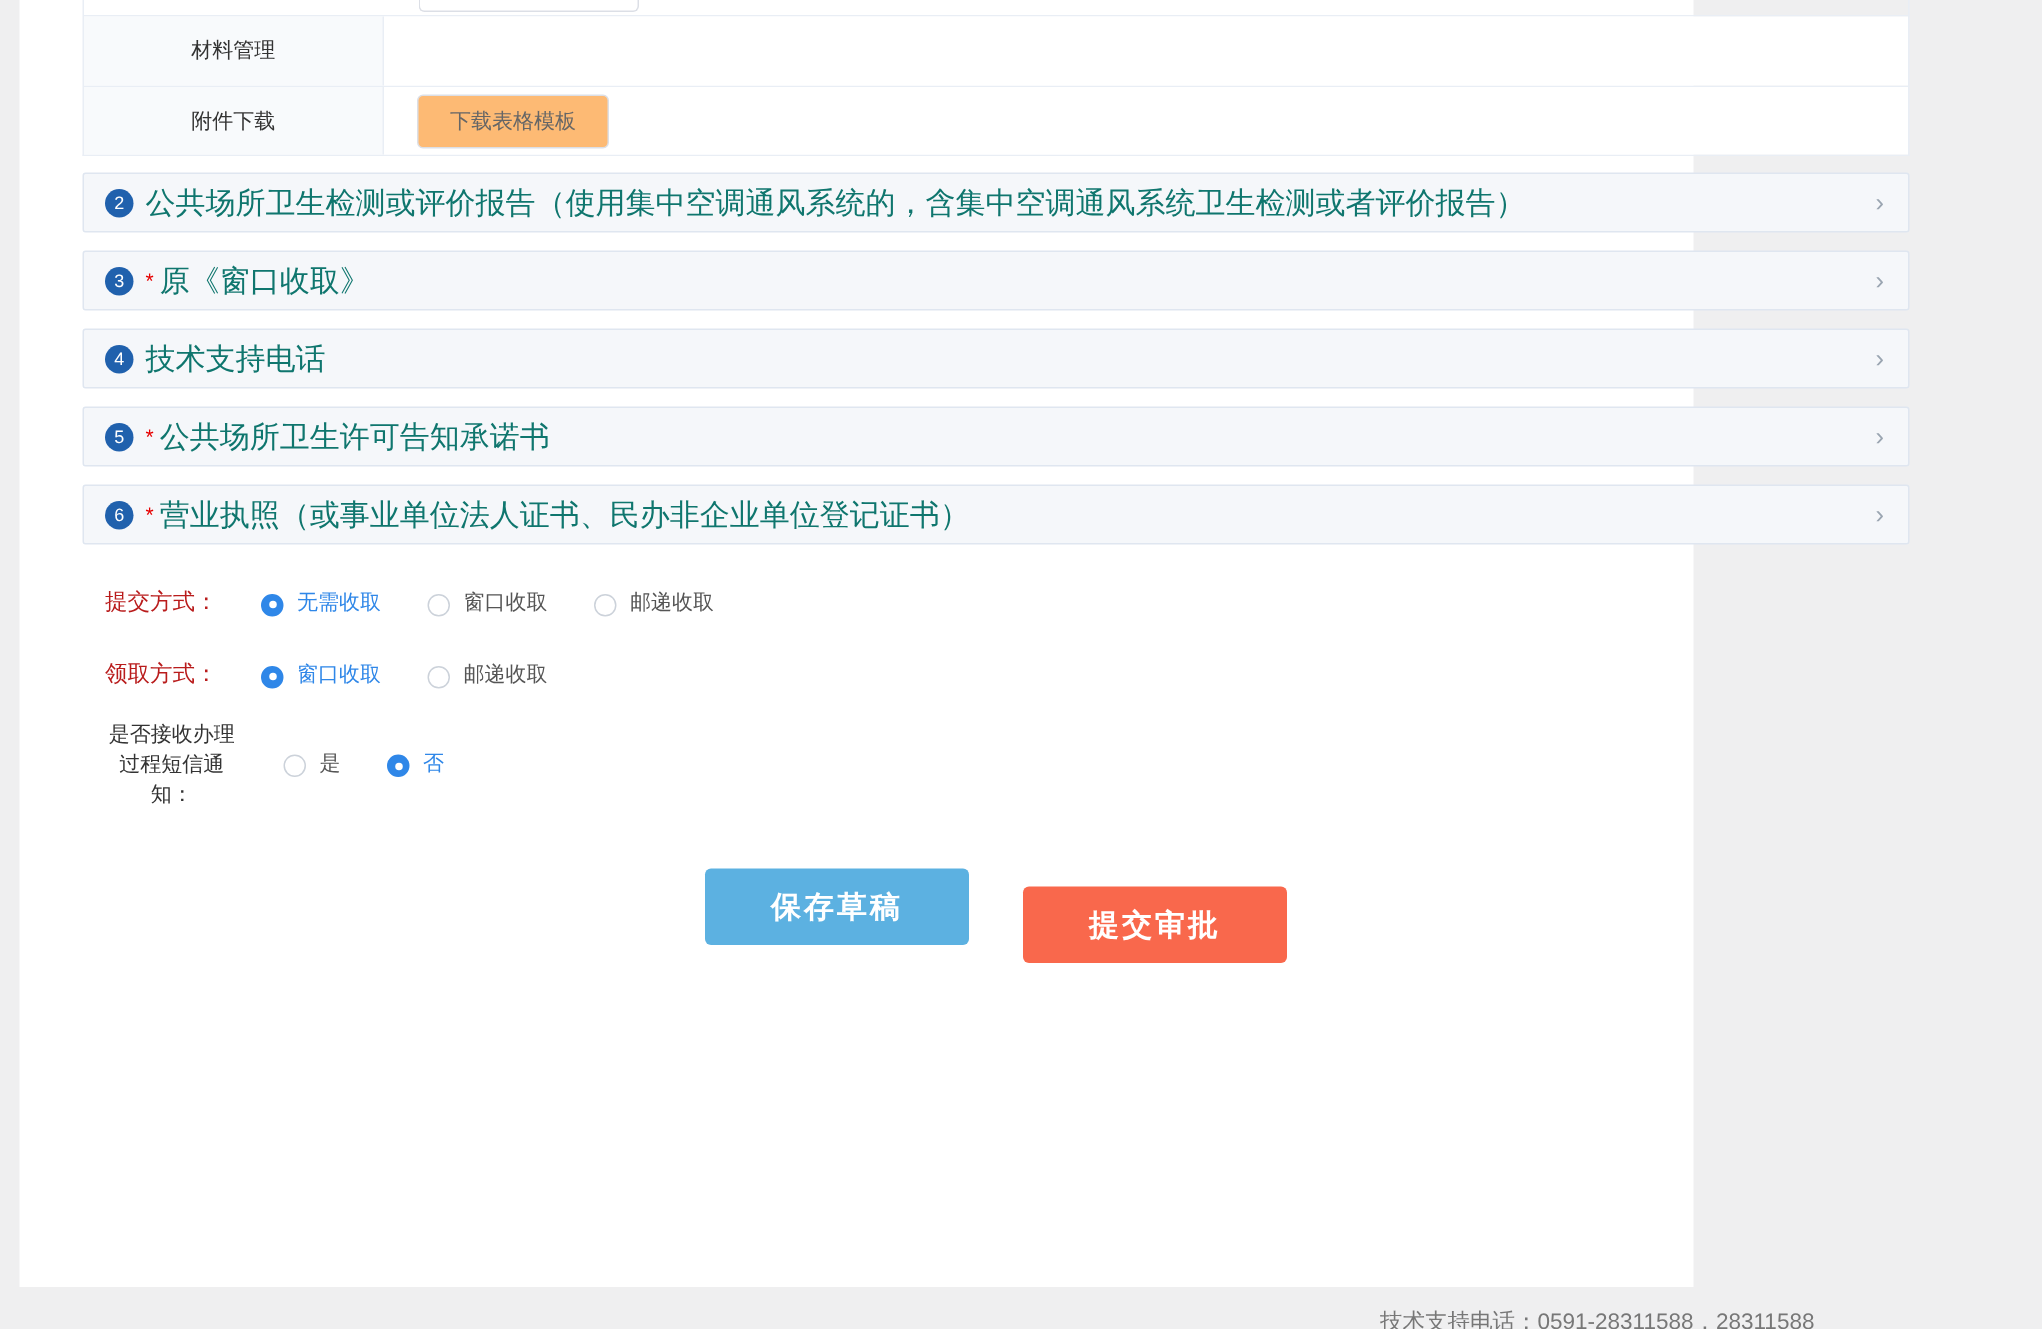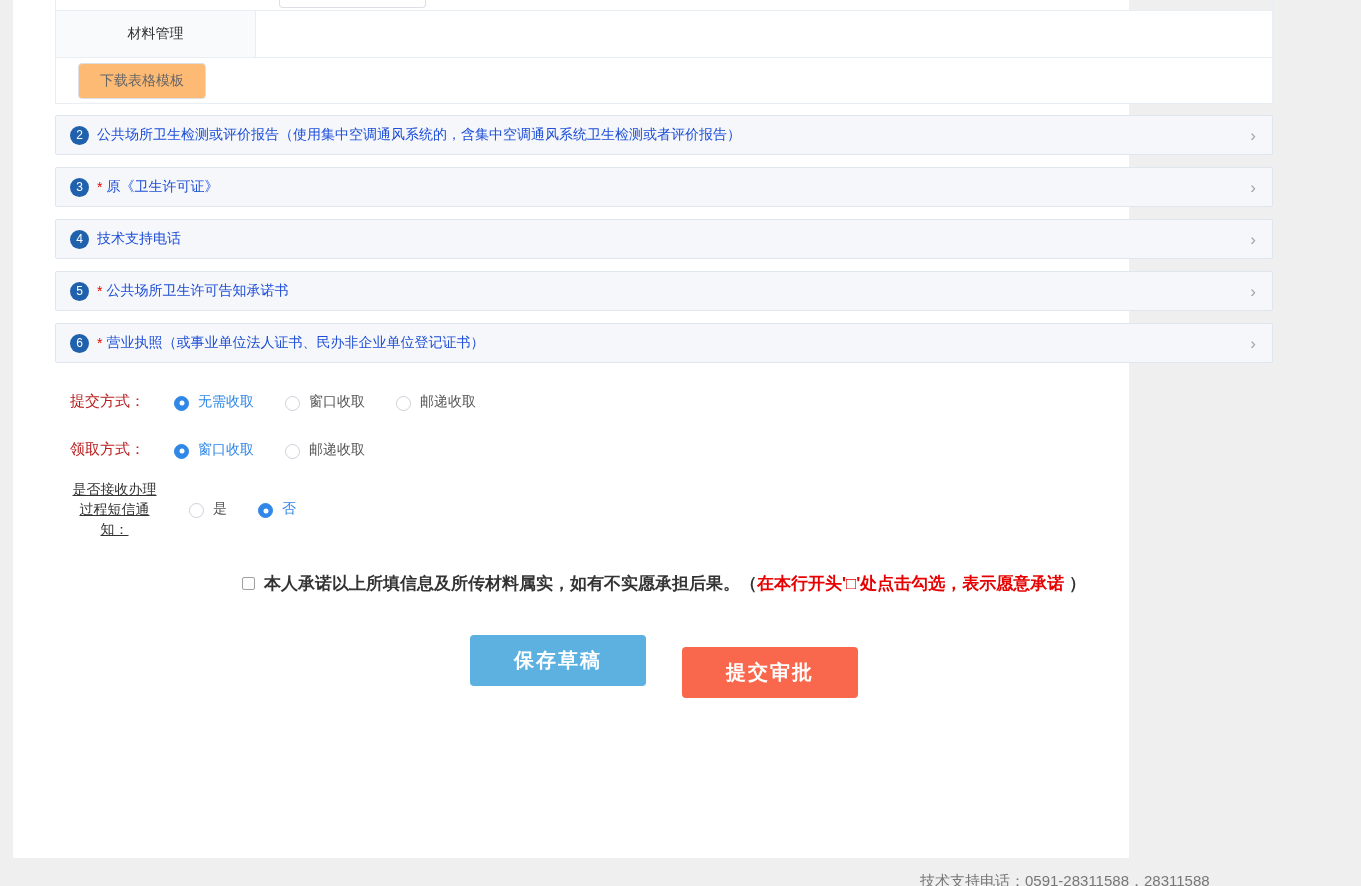--- a/index.html
+++ b/index.html
@@ -56,21 +56,21 @@
     cursor: pointer;
   }
   .acc-item.first { margin-top: 11px; }
   .num-circle {
     width: 19px; height: 19px; border-radius: 50%;
     background: #2061ad; color: #fff;
     font-size: 12px; line-height: 19px; text-align: center;
     margin-right: 8px; flex: none;
   }
   .req-star { color: #e60000; font-size: 14px; margin-right: 4px; }
-  .acc-label { font-size: 14px; color: #1d4ed8; }
+  .acc-label { font-size: 20px; color: #0f766e; }
   .chevron {
     position: absolute; right: 16px; top: 50%; transform: translateY(-50%);
     color: #9aa5b1; font-size: 17px; line-height: 1;
   }
 
   
   .section-title {
     margin-top: 0; padding: 14px 0 9px 0;
     border-bottom: 3px solid #3a7cd8;
     color: #3a7cd8; font-size: 18px; font-weight: bold;
@@ -92,21 +92,21 @@
     width: 5px; height: 5px; border-radius: 50%; background: #fff;
     transform: translate(-50%, -50%);
   }
   .radio-label { font-size: 14px; color: #555; }
   .radio-opt.selected .radio-label { color: #2f87e8; }
 
   .sms-row { display: flex; align-items: center; margin-top: 20px; }
   .sms-label {
     width: 119px; flex: none;
     font-size: 14px; color: #333; line-height: 20px;
-    white-space: pre-line; text-align: center; text-decoration: underline;
+    white-space: pre-line; text-align: center;
   }
 
   
   .commit-row {
     margin-top: 33px; display: flex; align-items: center; justify-content: center;
   }
   .commit-checkbox {
     width: 13px; height: 13px; border: 1px solid #a0a0a0; background: #fdfdfd;
     margin-right: 9px; flex: none; cursor: pointer; border-radius: 2px;
   }
@@ -137,36 +137,37 @@
 
     <div class="info-table">
       <div class="tbl-row partial">
         <div class="partial-btn"></div>
       </div>
       <div class="tbl-row r1">
         <div class="tbl-label">材料管理</div>
         <div class="tbl-content"></div>
       </div>
       <div class="tbl-row r2">
+        <div class="tbl-label">附件下载</div>
         <div class="tbl-content">
           <button class="dl-btn">下载表格模板</button>
         </div>
       </div>
     </div>
 
     <div class="acc-item first">
       <span class="num-circle">2</span>
 
       <span class="acc-label">公共场所卫生检测或评价报告（使用集中空调通风系统的，含集中空调通风系统卫生检测或者评价报告）</span>
       <span class="chevron">›</span>
     </div>
     <div class="acc-item">
       <span class="num-circle">3</span>
       <span class="req-star">*</span>
-      <span class="acc-label">原《卫生许可证》</span>
+      <span class="acc-label">原《窗口收取》</span>
       <span class="chevron">›</span>
     </div>
     <div class="acc-item">
       <span class="num-circle">4</span>
 
       <span class="acc-label">技术支持电话</span>
       <span class="chevron">›</span>
     </div>
     <div class="acc-item">
       <span class="num-circle">5</span>
@@ -216,24 +217,20 @@
       <div class="radio-opt" style="margin-left:15px;">
         <span class="radio-circle"></span>
         <span class="radio-label">是</span>
       </div>
       <div class="radio-opt selected">
         <span class="radio-circle"></span>
         <span class="radio-label">否</span>
       </div>
     </div>
 
-    <div class="commit-row">
-      <span class="commit-checkbox"></span>
-      <span class="commit-text"><span>本人承诺以上所填信息及所传材料属实，如有不实愿承担后果。（</span><span class="red">在本行开头'□'处点击勾选，表示愿意承诺</span><span> ）</span></span>
-    </div>
 
     <div class="btn-row">
       <button class="action-btn btn-save">保存草稿</button>
       <button class="action-btn btn-submit">提交审批</button>
     </div>
 
   </div>
 </div>
 
 <div class="footer-text">技术支持电话：0591-28311588，28311588</div>

